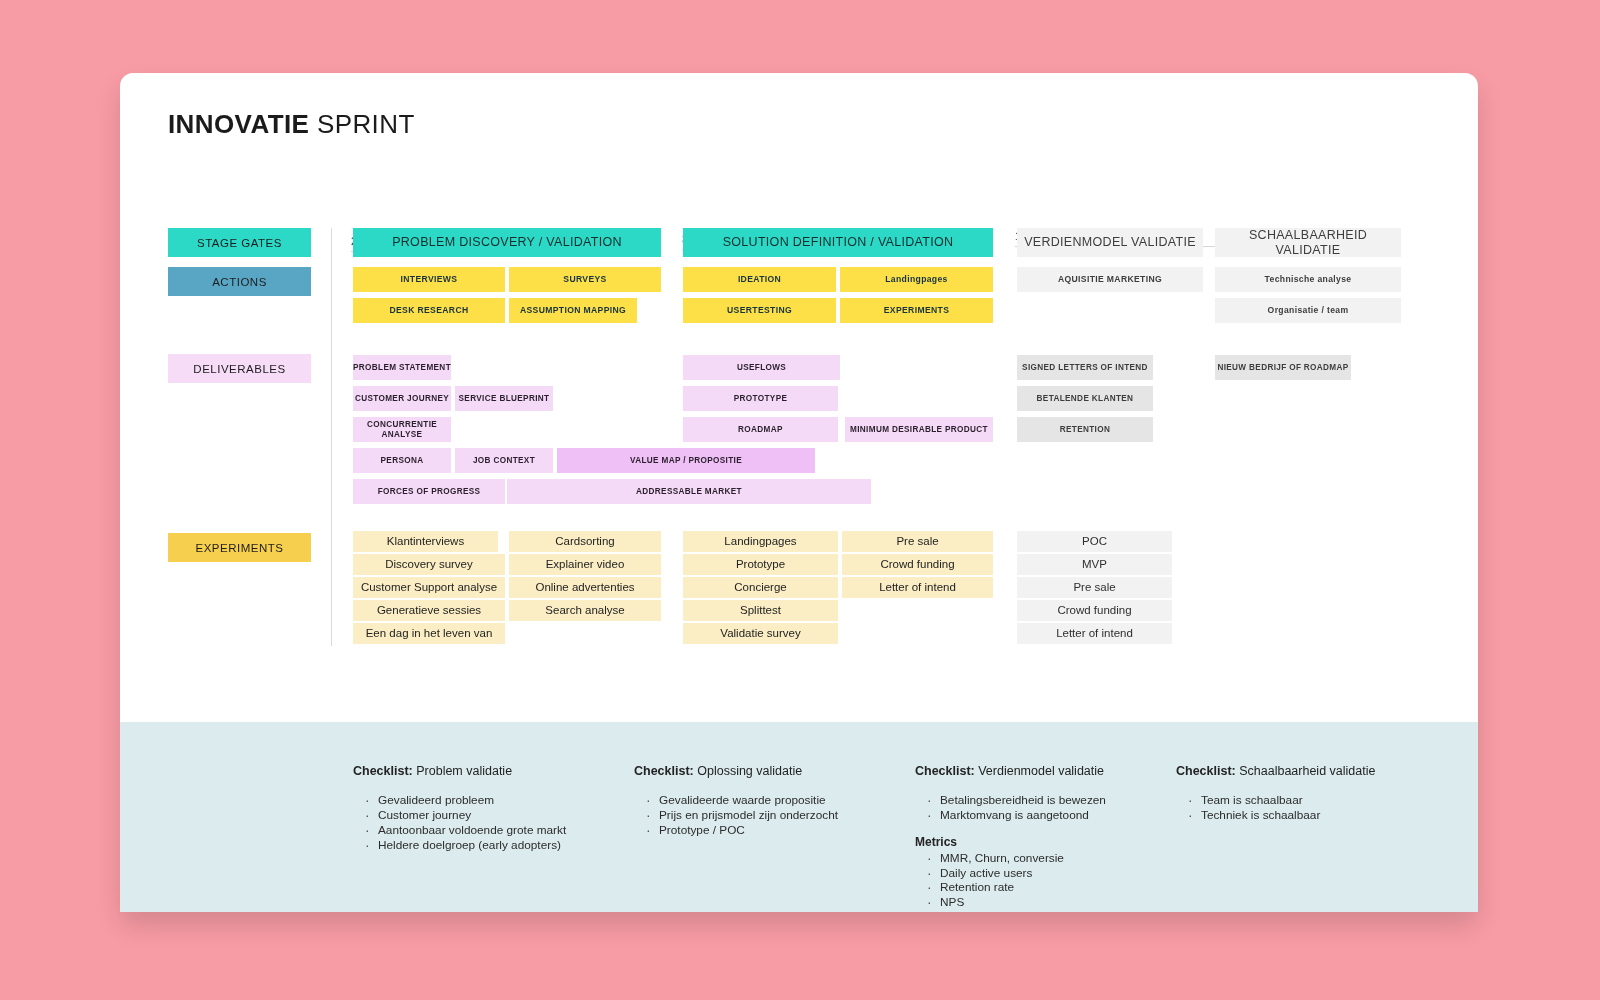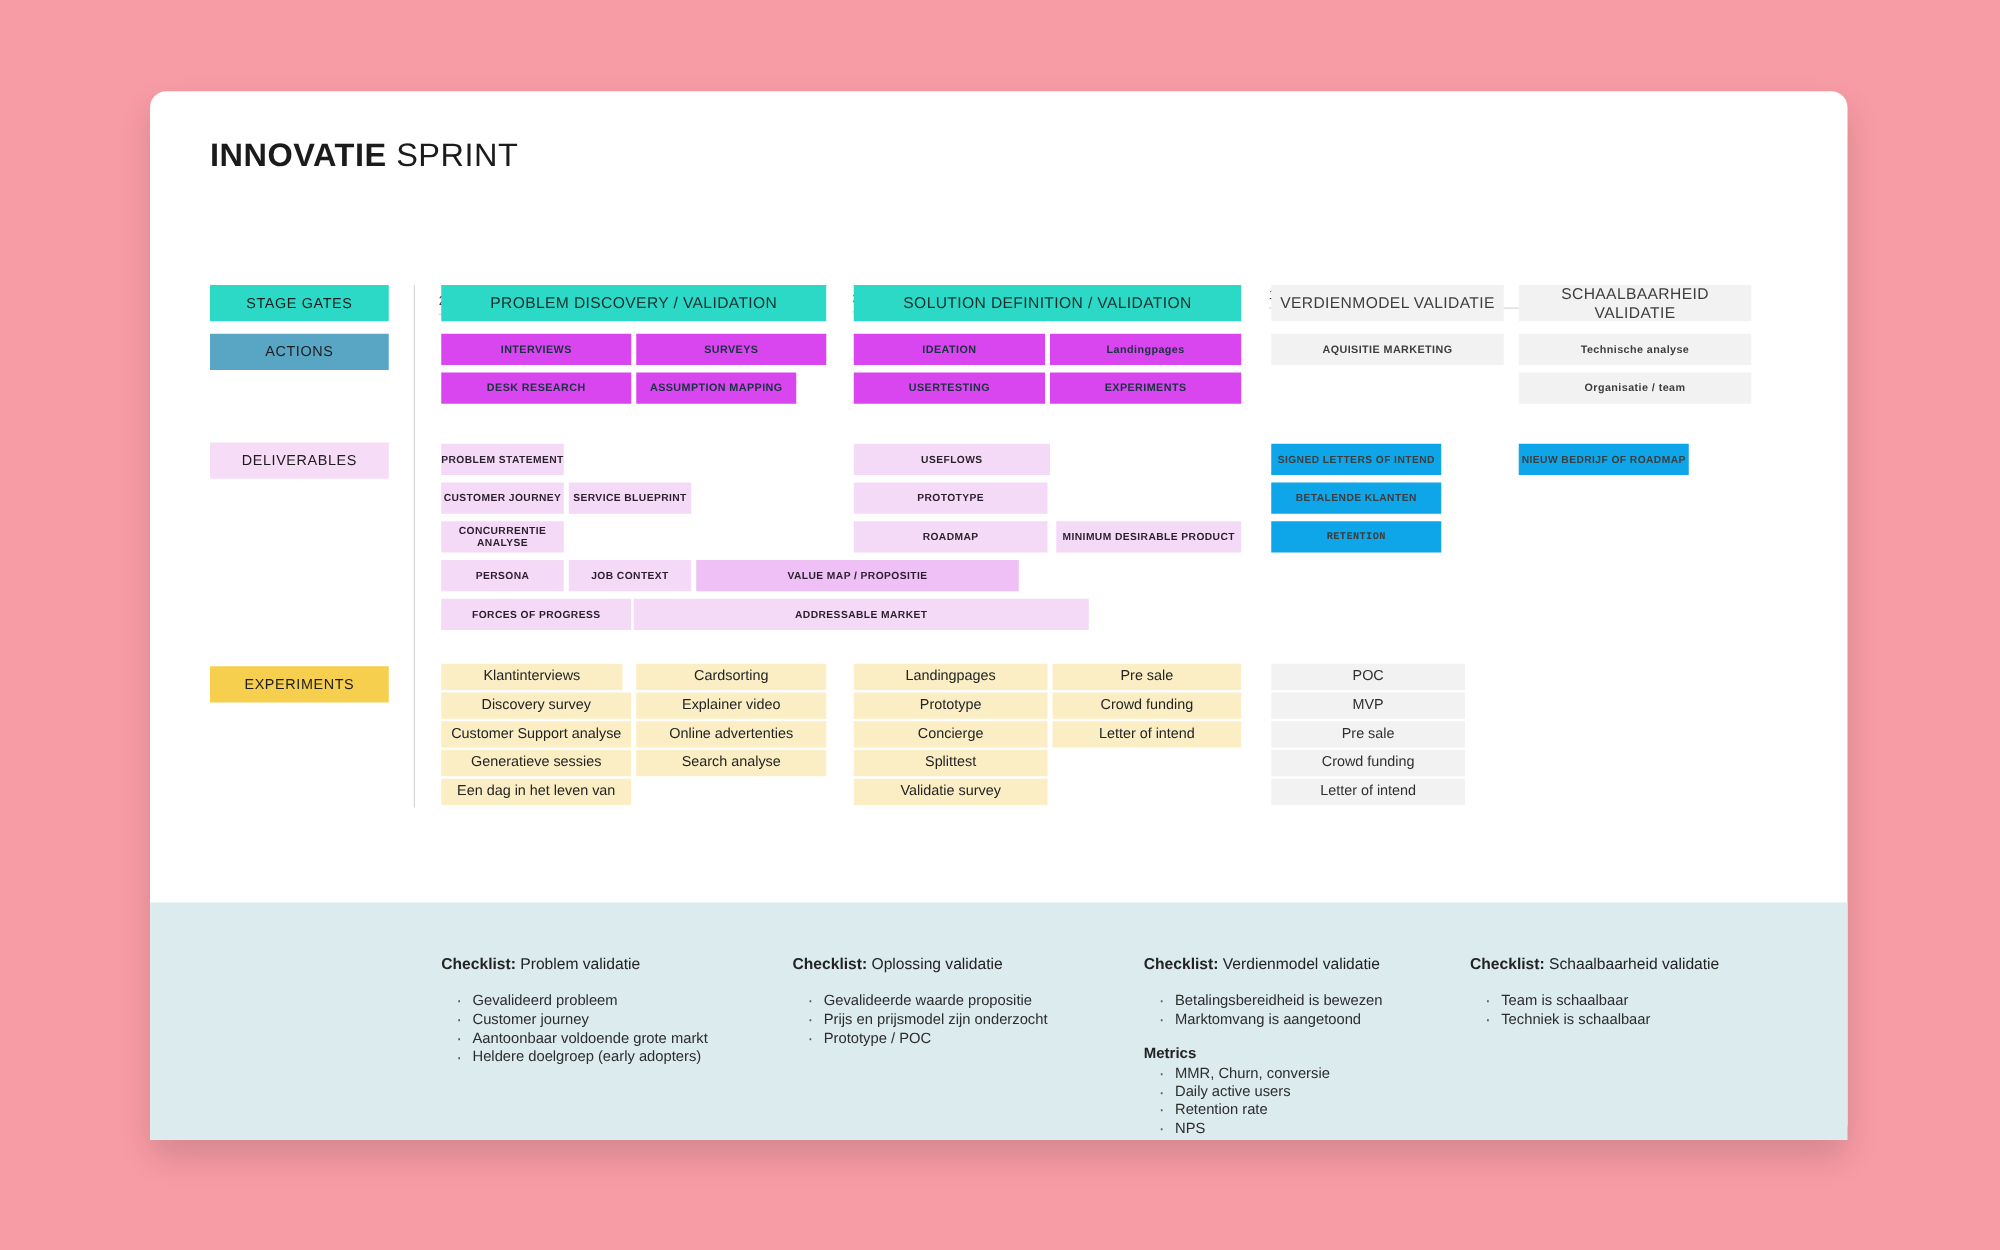--- a/index.html
+++ b/index.html
@@ -59,30 +59,30 @@
     position: absolute;
     display: flex; align-items: center; justify-content: center;
     text-align: center; line-height: 1.15;
   }
   .gate {
     height: 29px; background: #2bd9c6;
     font-size: 12.5px; color: #15302e; letter-spacing: 0.3px;
   }
   .gate.grey { background: #f2f2f2; color: #3d3d3d; }
   .action {
-    height: 25px; background: #d946ef;
+    height: 25px; background: #fde047;
     font-size: 8.6px; font-weight: bold; color: #17333f; letter-spacing: 0.35px;
   }
   .action.grey { background: #f2f2f2; color: #3d3d3d; }
   .deliv {
     height: 25px; background: #f4daf7;
     font-size: 8.2px; font-weight: bold; color: #2a1f2c; letter-spacing: 0.35px;
   }
   .deliv.strong { background: #eec0f5; }
-  .deliv.grey   { background: #0ea5e9; color: #3d3d3d; }
+  .deliv.grey   { background: #e5e5e5; color: #3d3d3d; }
   .exp {
     height: 21px; background: #fbeec4;
     font-size: 11.5px; color: #232323;
   }
   .exp.grey { background: #f2f2f2; color: #2f2f2f; }
 
   
   #panel {
     position: absolute; left: 0; top: 649px;
     width: 1358px; height: 190px; background: #dcebee;
@@ -165,21 +165,21 @@
       <div class="box deliv" style="left: 335px; top: 375px; width: 98px;">JOB CONTEXT</div>
       <div class="box deliv strong" style="left: 437px; top: 375px; width: 258px;">VALUE MAP / PROPOSITIE</div>
       <div class="box deliv" style="left: 233px; top: 406px; width: 152px;">FORCES OF PROGRESS</div>
       <div class="box deliv" style="left: 387px; top: 406px; width: 364px;">ADDRESSABLE MARKET</div>
       <div class="box deliv" style="left: 563px; top: 282px; width: 157px;">USEFLOWS</div>
       <div class="box deliv" style="left: 563px; top: 313px; width: 155px;">PROTOTYPE</div>
       <div class="box deliv" style="left: 563px; top: 344px; width: 155px;">ROADMAP</div>
       <div class="box deliv" style="left: 725px; top: 344px; width: 148px;">MINIMUM DESIRABLE PRODUCT</div>
       <div class="box deliv grey" style="left: 897px; top: 282px; width: 136px;">SIGNED LETTERS OF INTEND</div>
       <div class="box deliv grey" style="left: 897px; top: 313px; width: 136px;">BETALENDE KLANTEN</div>
-      <div class="box deliv grey" style="left: 897px; top: 344px; width: 136px; font-family: Liberation Mono, monospace;">RETENTION</div>
+      <div class="box deliv grey" style="left: 897px; top: 344px; width: 136px;">RETENTION</div>
       <div class="box deliv grey" style="left: 1095px; top: 282px; width: 136px;">NIEUW BEDRIJF OF ROADMAP</div>
     </div>
   <div id="experiments">
       <div class="box exp" style="left: 233px; top: 458px; width: 145px;">Klantinterviews</div>
       <div class="box exp" style="left: 233px; top: 481px; width: 152px;">Discovery survey</div>
       <div class="box exp" style="left: 233px; top: 504px; width: 152px;">Customer Support analyse</div>
       <div class="box exp" style="left: 233px; top: 527px; width: 152px;">Generatieve sessies</div>
       <div class="box exp" style="left: 233px; top: 550px; width: 152px;">Een dag in het leven van</div>
       <div class="box exp" style="left: 389px; top: 458px; width: 152px;">Cardsorting</div>
       <div class="box exp" style="left: 389px; top: 481px; width: 152px;">Explainer video</div>

